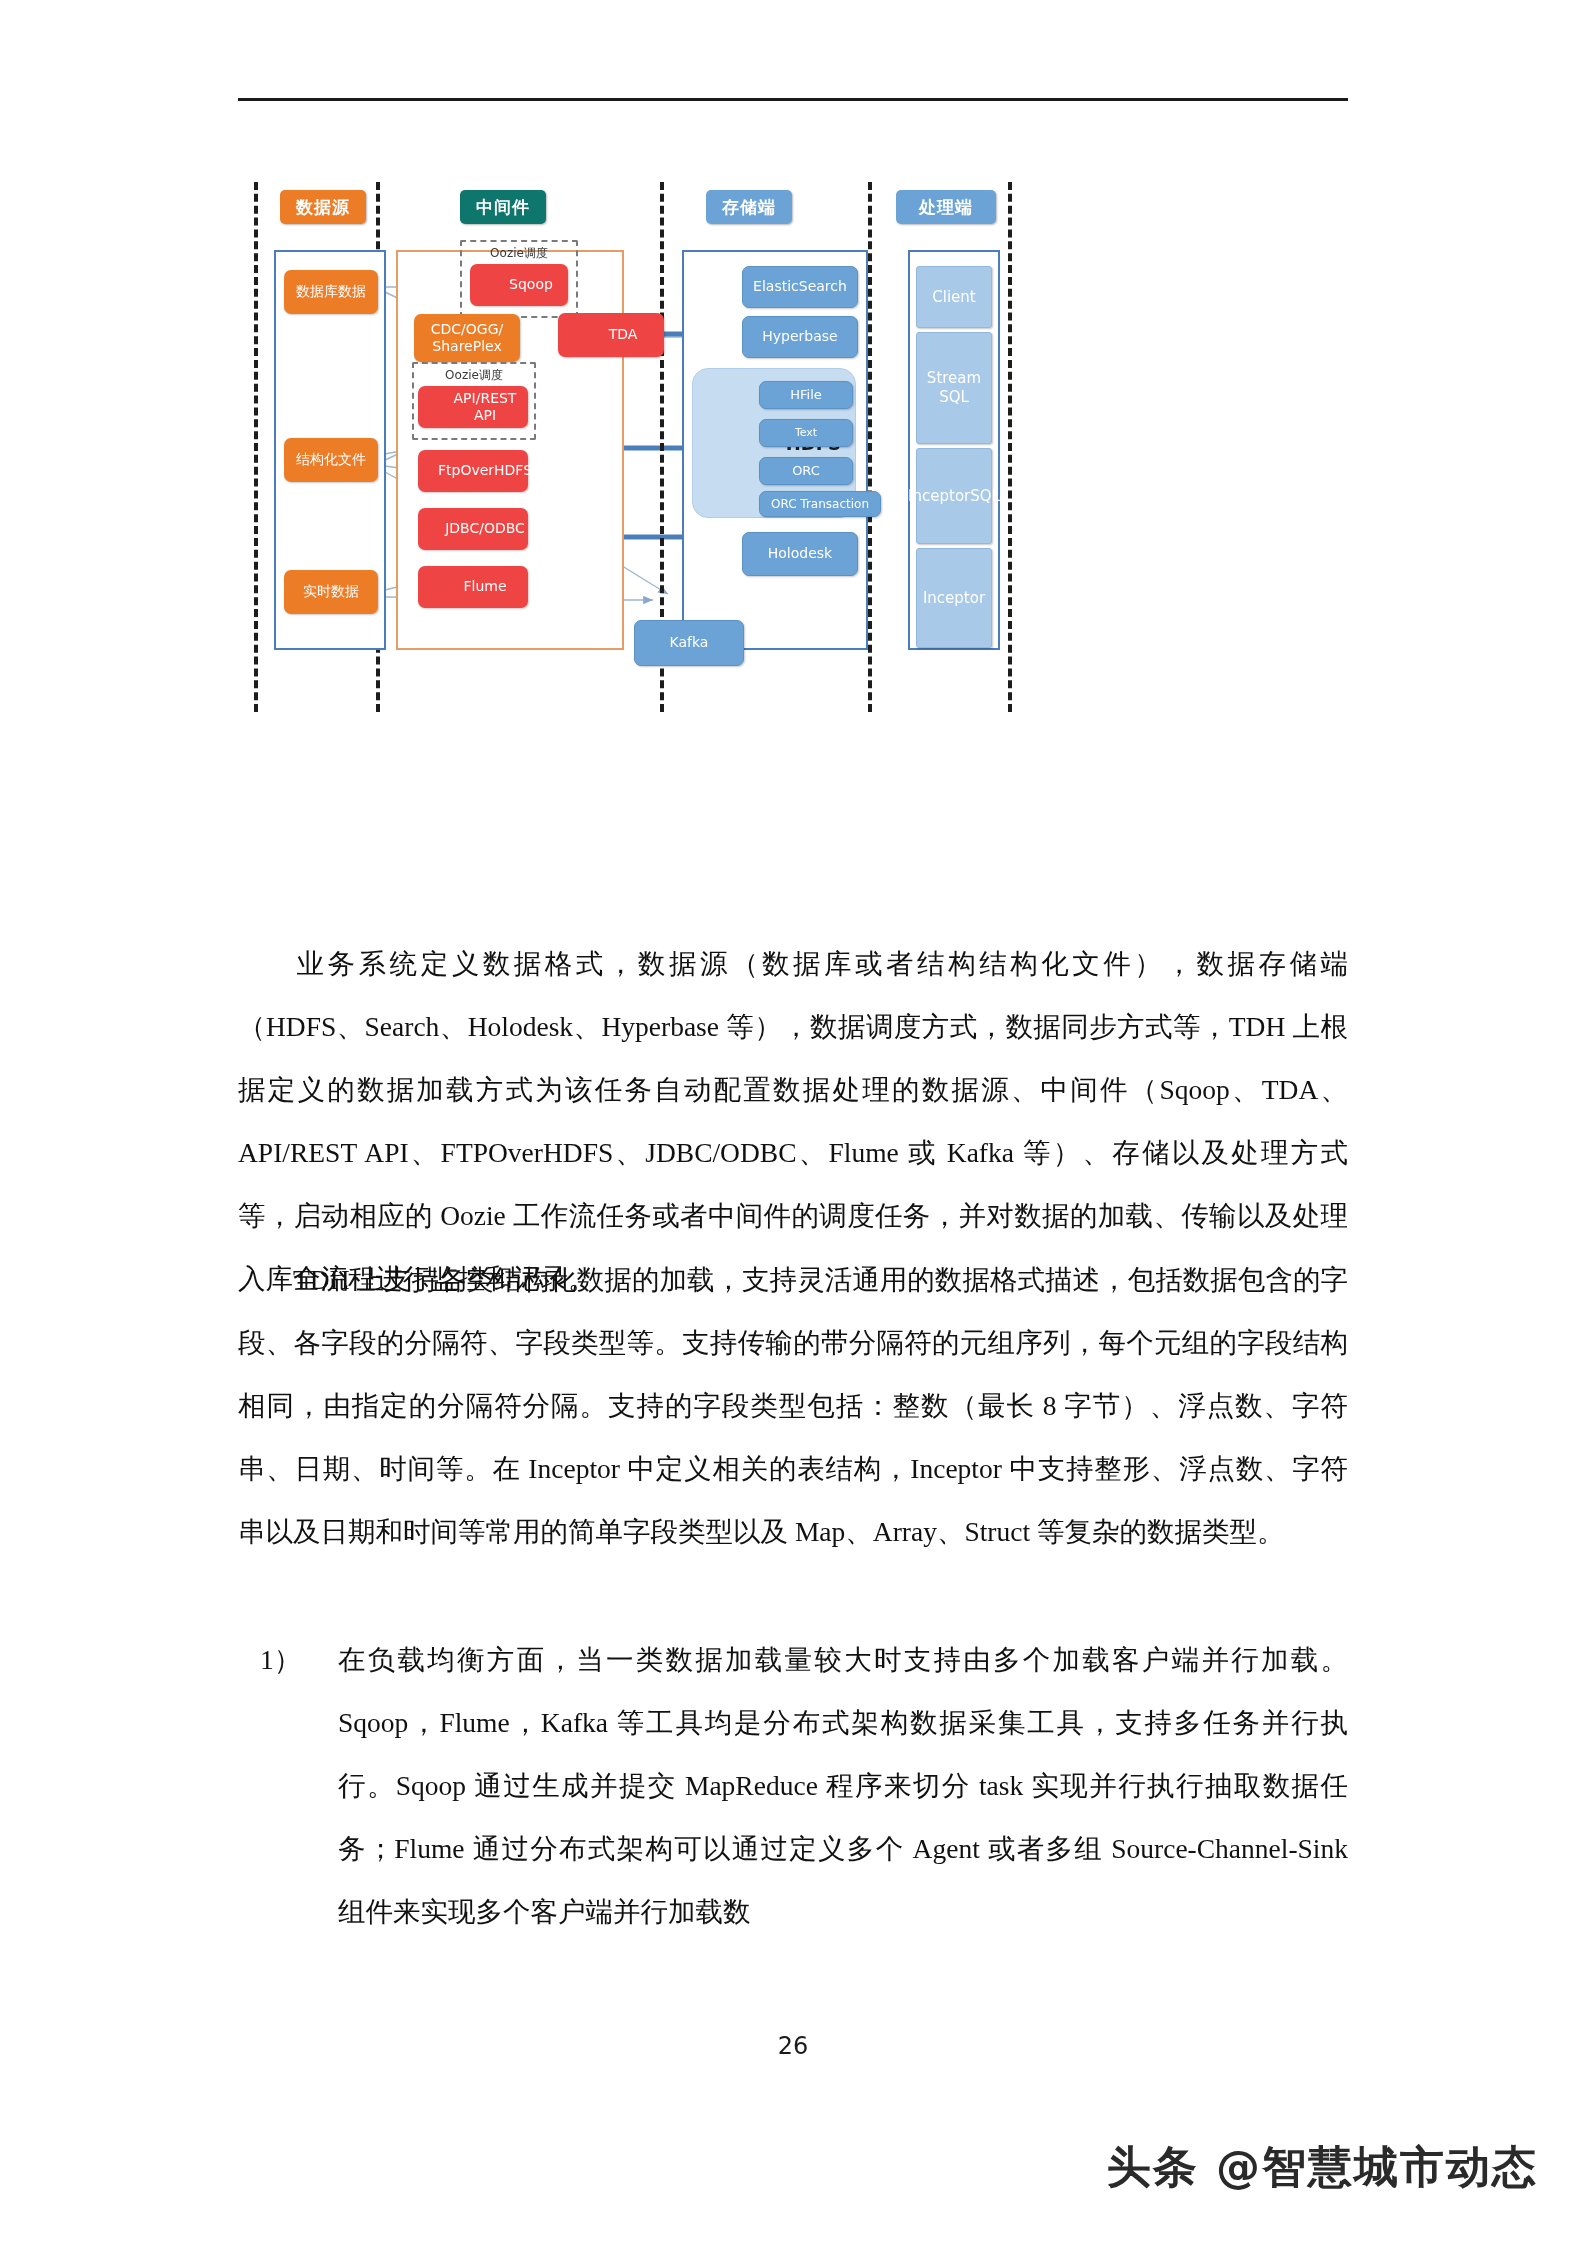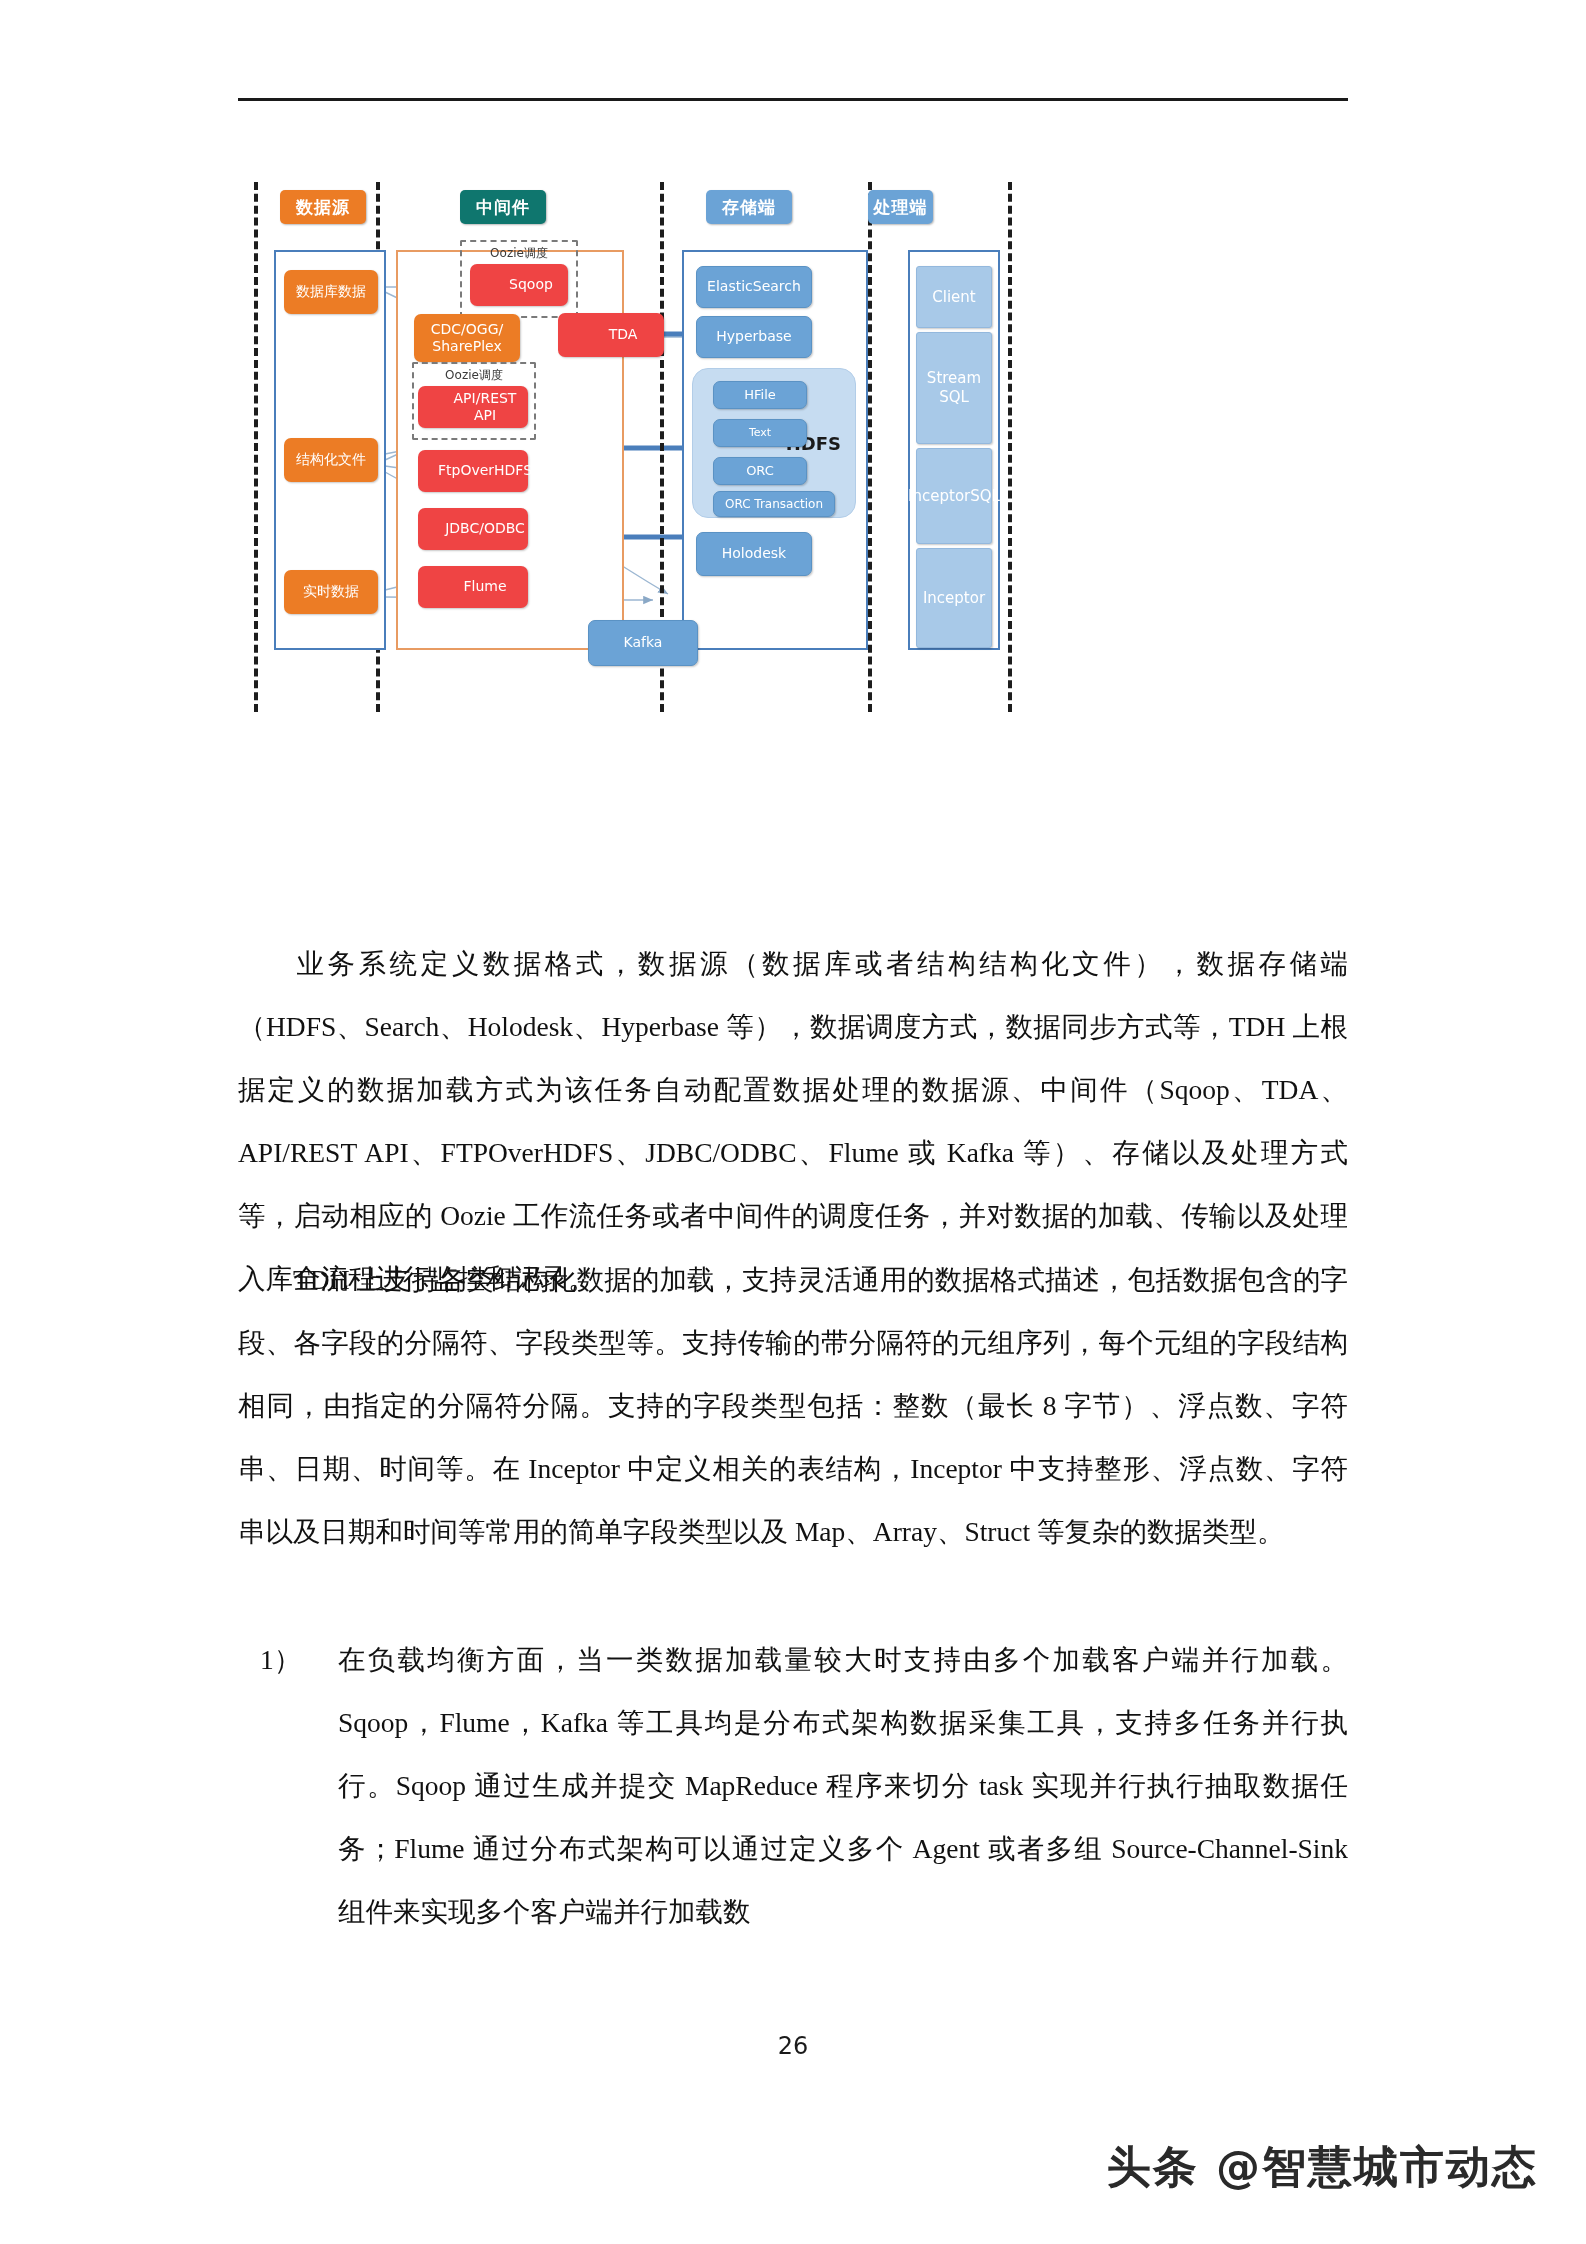--- a/index.html
+++ b/index.html
@@ -74,21 +74,21 @@
     font-family: "DejaVu Sans", "Liberation Sans", sans-serif;
     font-size: 14px;
     display: flex; align-items: center; justify-content: center;
     text-align: center;
     line-height: 1.25;
     box-shadow: 1px 1px 2px rgba(0,0,0,0.22);
     padding: 2px 4px;
   }
   .node.orange { background: #ec7c25; }
   .node.navy   { background: #ef4444; padding-left: 28px; }
-  .node.blue   { background: #6ba3d6; border: 1px solid #5a92c4; }
+  .node.blue   { background: #6ba3d6; border: 1px solid #5a92c4; margin-left: 46px; }
   .node.lightblue {
     background: #a8c9e8; border: 1px solid #93b8dd;
     border-radius: 3px; font-size: 15px;
   }
 
   .dashed-group {
     position: absolute;
     border: 2px dashed #7a7a7a;
     background: transparent;
     border-radius: 2px;
@@ -224,21 +224,21 @@
 
     <div class="swimlane-divider" style="left:6px;"></div>
     <div class="swimlane-divider" style="left:128px;"></div>
     <div class="swimlane-divider" style="left:412px;"></div>
     <div class="swimlane-divider" style="left:620px;"></div>
     <div class="swimlane-divider" style="left:760px;"></div>
 
     <div class="lane-title orange" style="left:32px;  top:8px;  width:86px; height:34px;">数据源</div>
     <div class="lane-title navy" style="left:212px; top:8px;  width:86px; height:34px;">中间件</div>
     <div class="lane-title blue" style="left:458px; top:8px;  width:86px; height:34px;">存储端</div>
-    <div class="lane-title blue" style="left:620px; top:8px;  width:65px; height:34px;">处理端</div>
+    <div class="lane-title blue" style="left:648px; top:8px;  width:100px; height:34px;">处理端</div>
 
     <div class="outer-box blue-border" style="left:26px;  top:68px; width:112px; height:400px;"></div>
     <div class="outer-box orange-border" style="left:148px; top:68px; width:228px; height:400px;"></div>
     <div class="outer-box blue-border" style="left:434px; top:68px; width:186px; height:400px;"></div>
     <div class="outer-box blue-border" style="left:660px; top:68px; width:92px;  height:400px;"></div>
 
     <div class="node orange" style="left:36px; top:88px; width:94px; height:44px;">数据库数据</div>
     <div class="node orange" style="left:36px; top:256px; width:94px; height:44px;">结构化文件</div>
     <div class="node orange" style="left:36px; top:388px; width:94px; height:44px;">实时数据</div>
 

